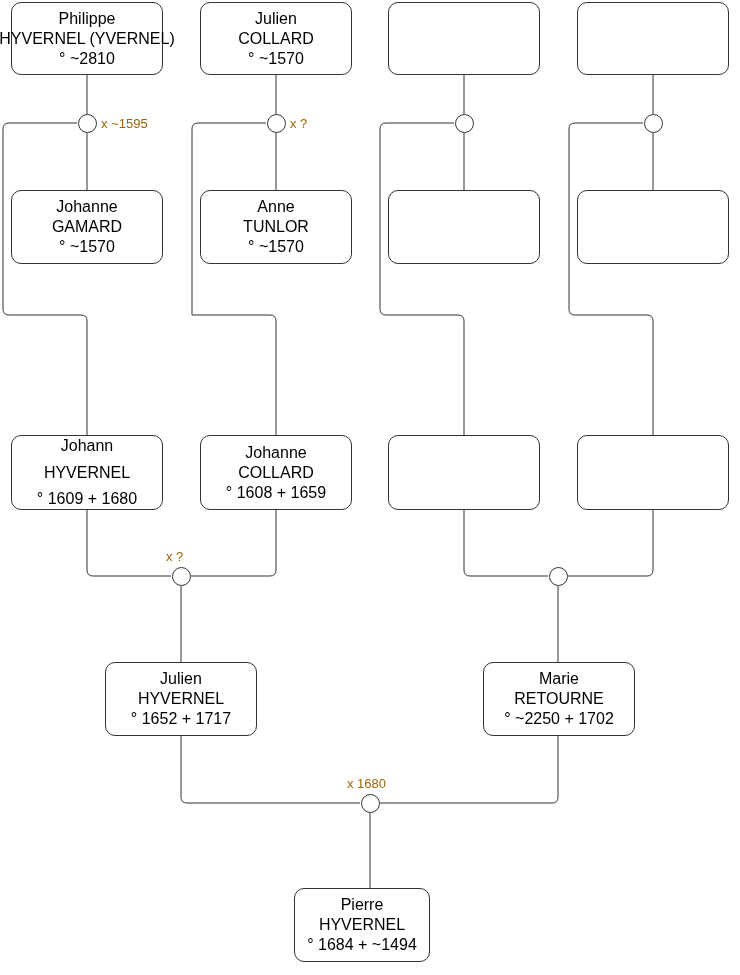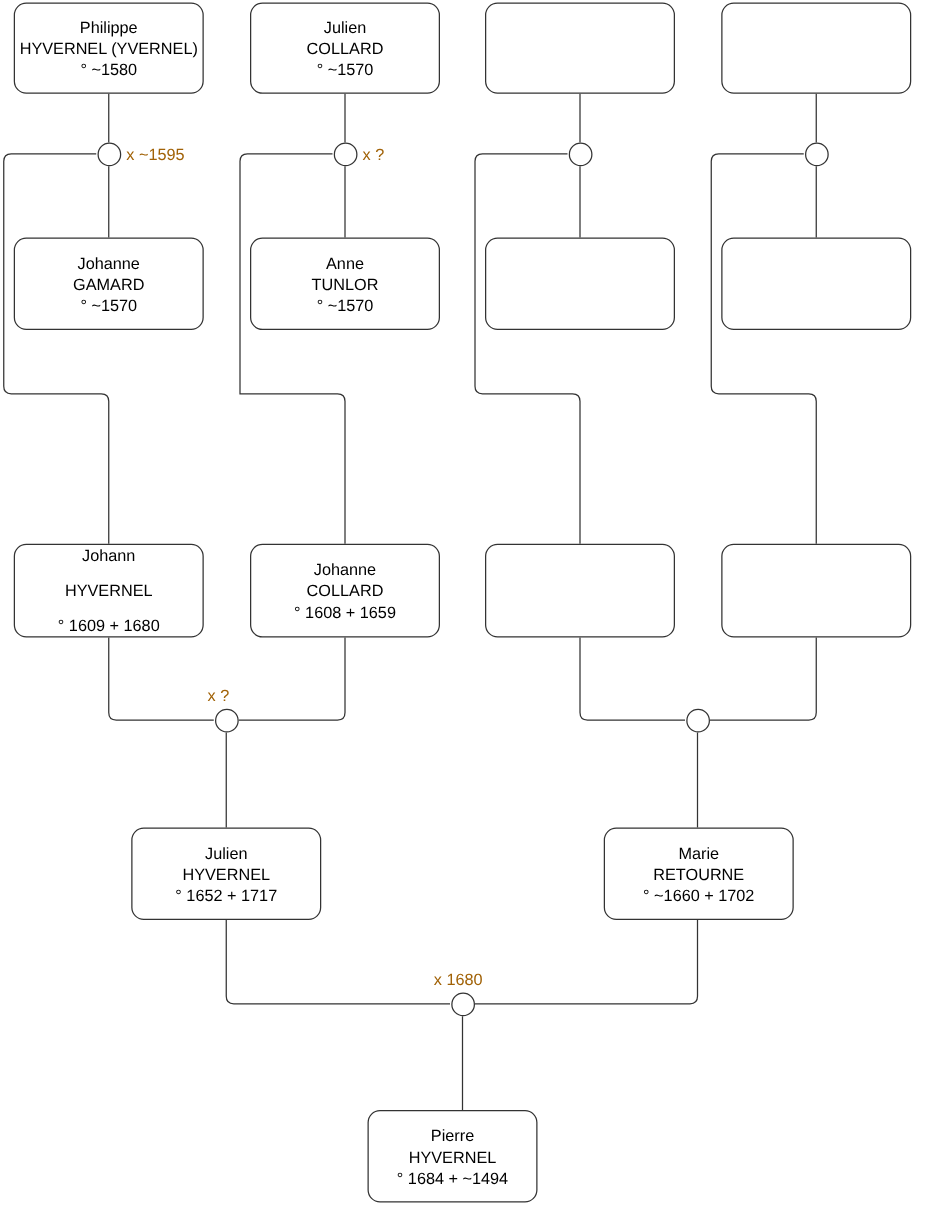--- a/index.html
+++ b/index.html
@@ -28,21 +28,21 @@
     border: 1px solid #333333;
     border-radius: 10px;
     background: #ffffff;
     display: flex;
     flex-direction: column;
     align-items: center;
     justify-content: center;
     line-height: 1.0;
   }
   .person-line {
-    font-size: 13px;
+    font-size: 16px;
     color: #000000;
     white-space: nowrap;
     padding: 2px 4px;
   }
   .union-label {
     position: absolute;
     font-size: 13px;
     color: #a16207;
     white-space: nowrap;
   }
@@ -82,21 +82,21 @@
       <path d="M 464 510 L 464 570 Q 464 576 470 576 L 548 576"></path>
       <path d="M 653 510 L 653 570 Q 653 576 647 576 L 568 576"></path>
       <path d="M 181 736 L 181 797 Q 181 803 187 803 L 360 803"></path>
       <path d="M 558 736 L 558 797 Q 558 803 552 803 L 380 803"></path>
     </svg>
 
   <div id="box-layer">
       <div class="person-box" style="left: 11px; top: 2px; width: 152px; height: 73px;">
         <div class="person-line">Philippe</div>
         <div class="person-line">HYVERNEL (YVERNEL)</div>
-        <div class="person-line">° ~1580</div>
+        <div class="person-line">° ~2810</div>
       </div>
       <div class="person-box" style="left: 200px; top: 2px; width: 152px; height: 73px;">
         <div class="person-line">Julien</div>
         <div class="person-line">COLLARD</div>
         <div class="person-line">° ~1570</div>
       </div>
       <div class="person-box" style="left: 388px; top: 2px; width: 152px; height: 73px;"></div>
       <div class="person-box" style="left: 577px; top: 2px; width: 152px; height: 73px;"></div>
       <div class="person-box" style="left: 11px; top: 190px; width: 152px; height: 74px;">
         <div class="person-line">Johanne</div>
@@ -123,21 +123,21 @@
       <div class="person-box" style="left: 388px; top: 435px; width: 152px; height: 75px;"></div>
       <div class="person-box" style="left: 577px; top: 435px; width: 152px; height: 75px;"></div>
       <div class="person-box" style="left: 105px; top: 662px; width: 152px; height: 74px;">
         <div class="person-line">Julien</div>
         <div class="person-line">HYVERNEL</div>
         <div class="person-line">° 1652 + 1717</div>
       </div>
       <div class="person-box" style="left: 483px; top: 662px; width: 152px; height: 74px; text-align: center;">
         <div class="person-line">Marie</div>
         <div class="person-line">RETOURNE</div>
-        <div class="person-line">° ~1660 + 1702</div>
+        <div class="person-line">° ~2250 + 1702</div>
       </div>
       <div class="person-box" style="left: 294px; top: 888px; width: 136px; height: 74px;">
         <div class="person-line">Pierre</div>
         <div class="person-line">HYVERNEL</div>
         <div class="person-line">° 1684 + ~1494</div>
       </div>
     </div>
   <div id="union-layer">
       <div class="union-node" style="left: 77.5px; top: 113.5px;"></div>
       <div class="union-label" style="left: 101px; top: 116px;">x ~1595</div>

